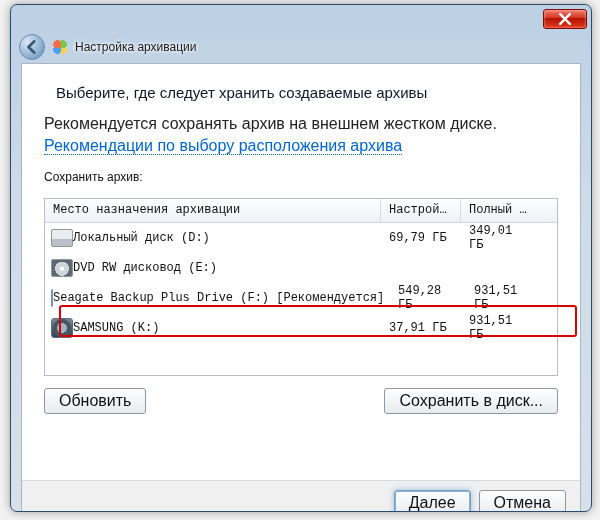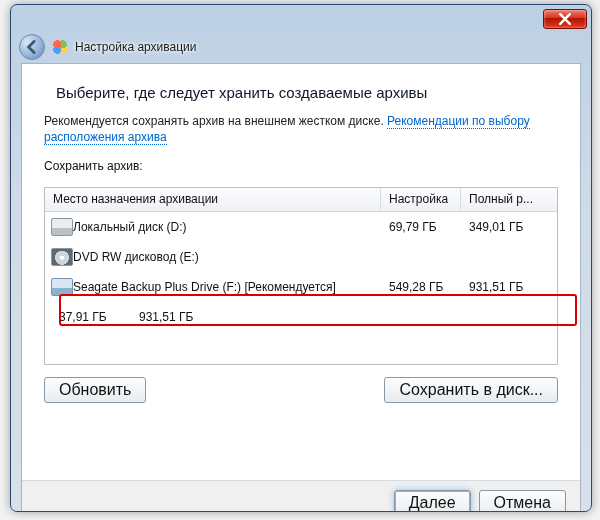--- a/index.html
+++ b/index.html
@@ -84,21 +84,21 @@
   .content-inner {
     padding:18px 22px 0 22px;
   }
   .heading {
     color:#0f172a;
     font-size:15px;
     margin:2px 0 12px 12px;
   }
   .reco-line {
     color:#222;
-    font-size:12px;
+    font-size:16px;
     line-height:1.35;
     margin-bottom:14px;
   }
   .reco-link {
     color:#0066cc;
     text-decoration:none;
     border-bottom:1px dotted #0066cc;
   }
   .save-label {
     color:#111;
@@ -165,21 +165,21 @@
      height:20px;
   }
   .hl-red {
     position:absolute;
     left:15px; top:107px;
     width:518px; height:32px;
     border:2px solid #d80000;
     border-radius:3px;
     pointer-events:none;
   }
-  .dl-wrap{position:relative;}
+  .dl-wrap{position:relative;font-family:Liberation Mono, monospace;}
   .btn-row1 {
     display:flex;
     justify-content:space-between;
     margin-top:12px;
   }
   .win-btn {
     background:linear-gradient(180deg,#fdfdfd,#e8ecef);
     border:1px solid #8a98a6;
     border-radius:3px;
     padding:3px 14px;
@@ -275,20 +275,24 @@
             <div class="dl-name">
               <span class="drive-ico ico-ext"></span>
               <span>Seagate Backup Plus Drive (F:) [Рекомендуется]</span>
             </div>
             <div class="dl-free">549,28 ГБ</div>
             <div class="dl-full">931,51 ГБ</div>
             <div class="dl-scroll"></div>
           </div>
 
           <div class="dl-row">
+            <div class="dl-name">
+              <span class="drive-ico ico-drive"></span>
+              <span>SAMSUNG (K:)</span>
+            </div>
             <div class="dl-free">37,91 ГБ</div>
             <div class="dl-full">931,51 ГБ</div>
             <div class="dl-scroll"></div>
           </div>
 
         </div>
         <div class="hl-red"></div>
       </div>
 
       <div class="btn-row1">

